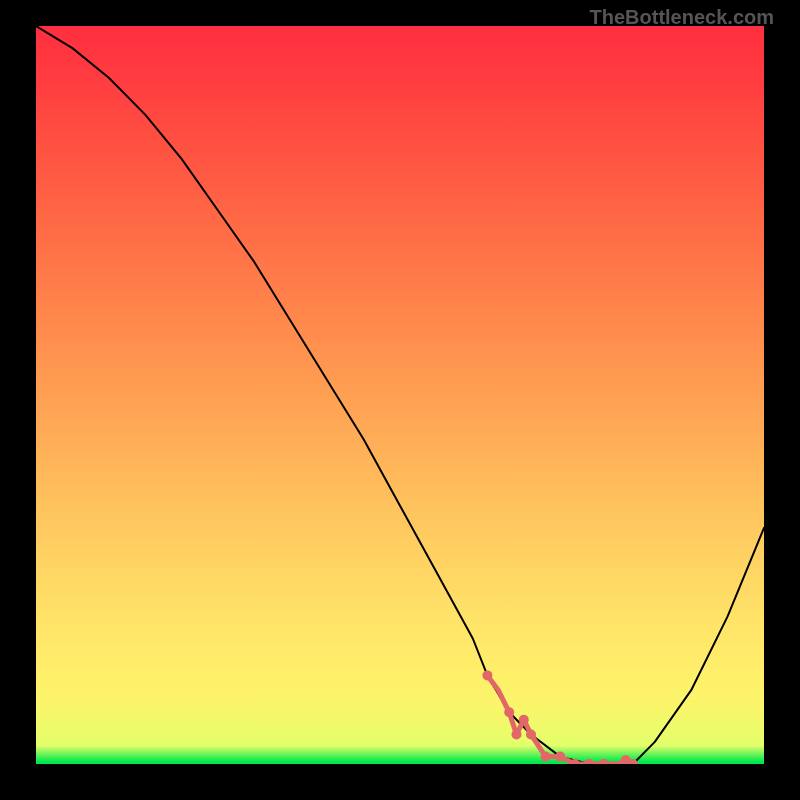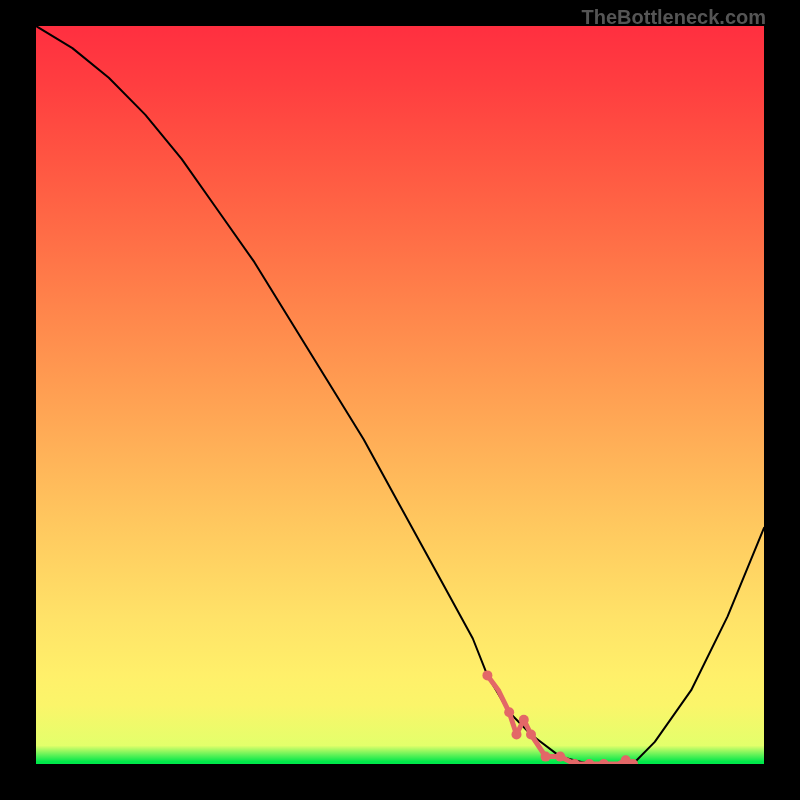--- a/index.html
+++ b/index.html
@@ -6,21 +6,21 @@
   body {
     width: 800px;
     height: 800px;
     background: #000;
     position: relative;
     font-family: Arial, sans-serif;
   }
   .watermark {
     position: absolute;
     top: 6px;
-    right: 34px;
+    right: 26px;
     color: #555;
     font-size: 20px;
     font-weight: bold;
     z-index: 10;
   }
   .plot-area {
     position: absolute;
     left: 36px;
     top: 26px;
     width: 728px;

